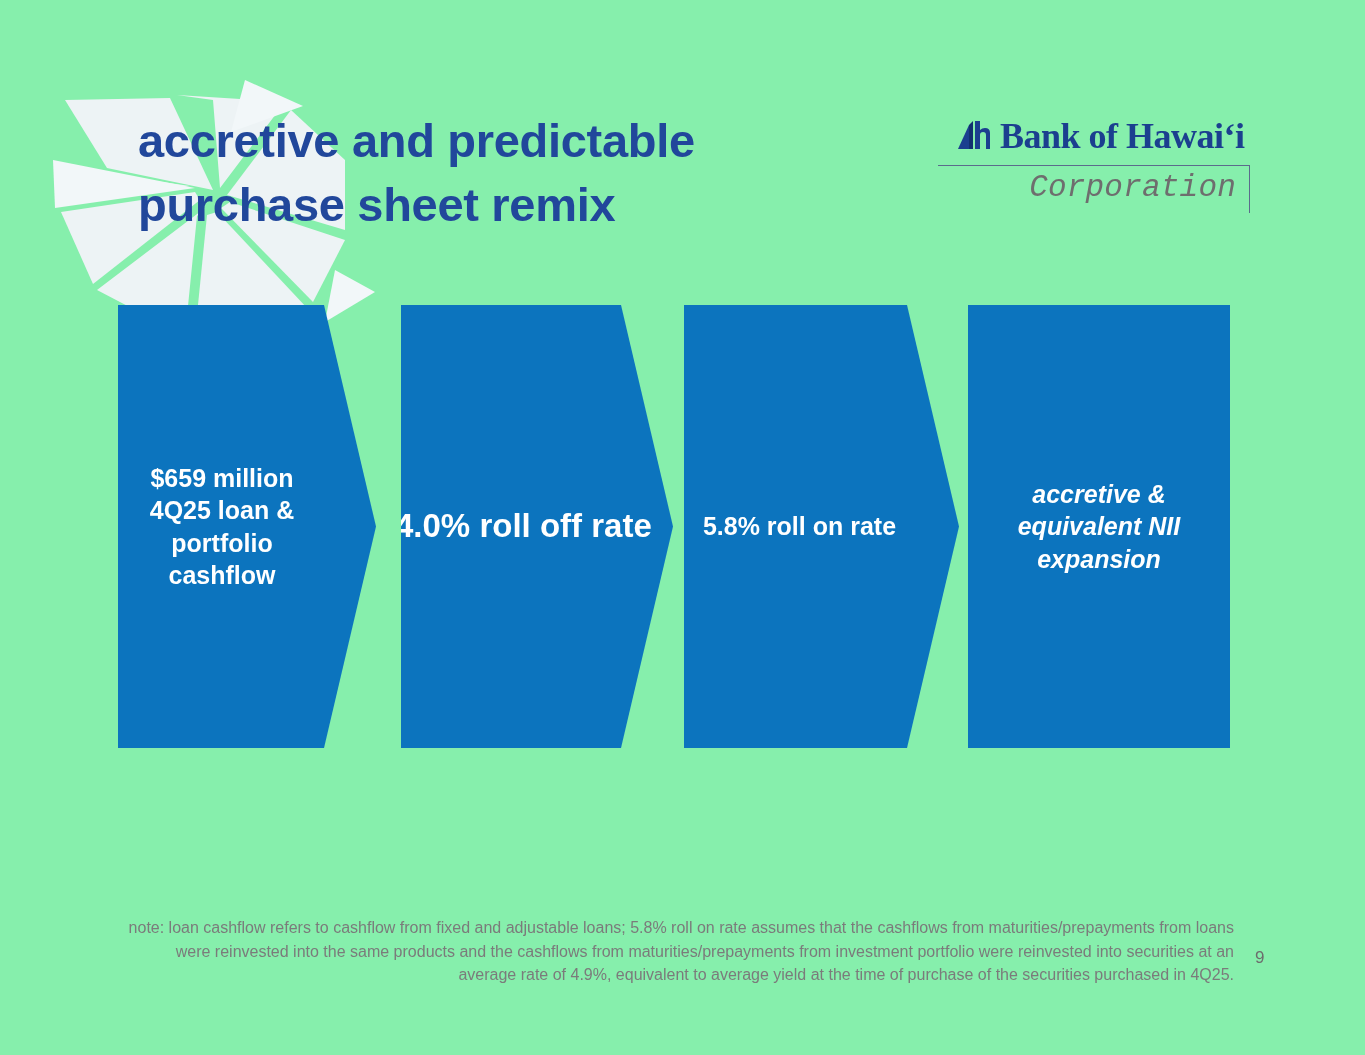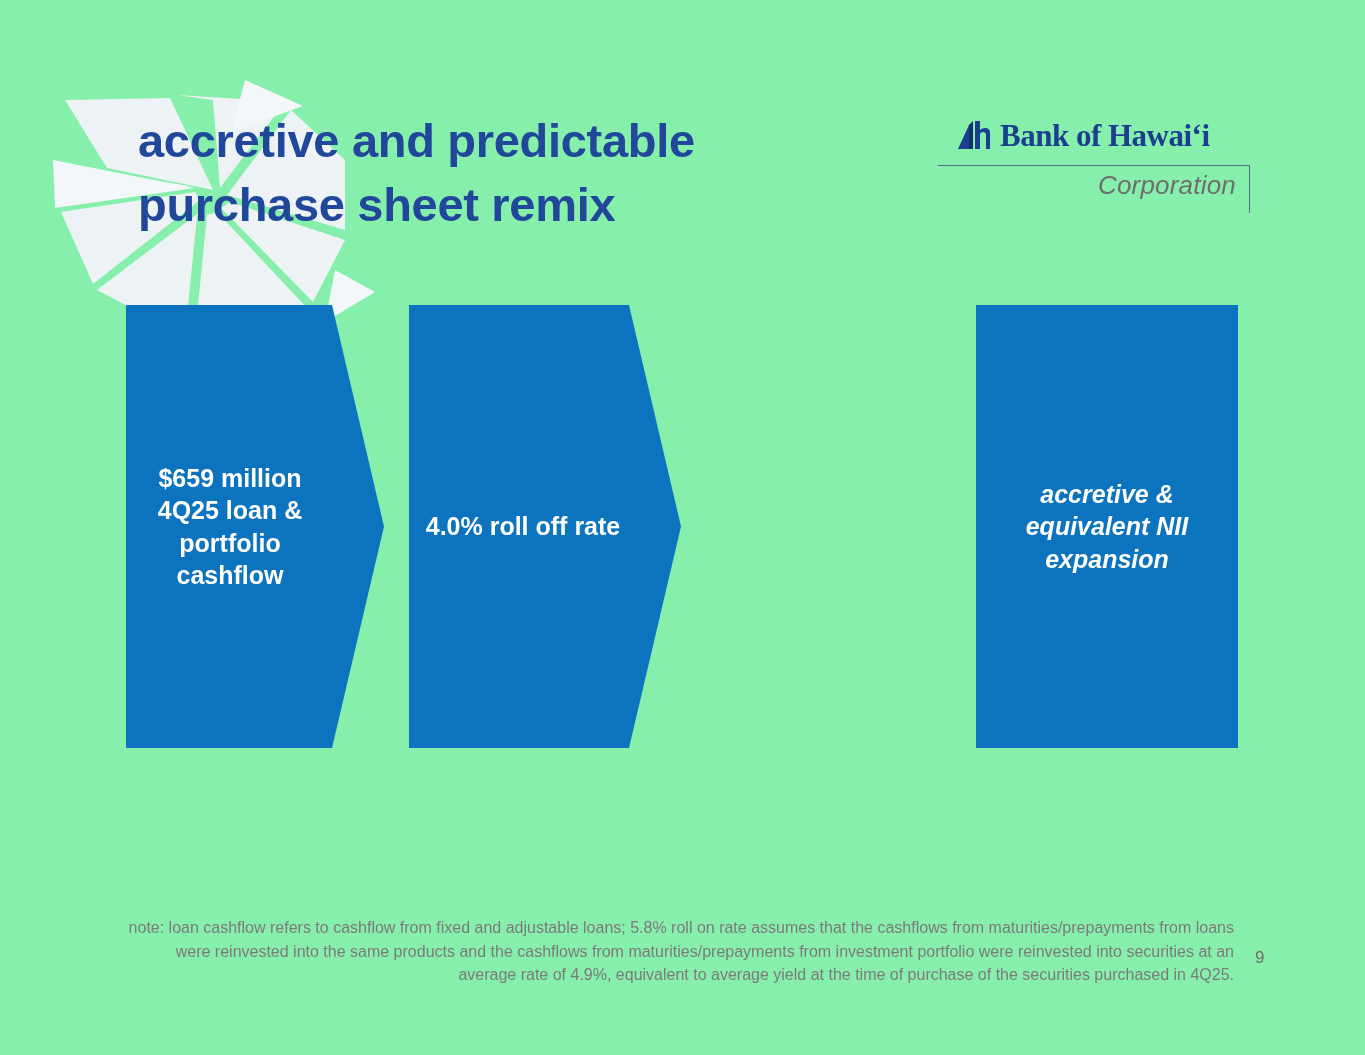--- a/index.html
+++ b/index.html
@@ -55,21 +55,21 @@
   }
   #logo-top {
     display: flex;
     align-items: center;
     height: 48px;
     padding-left: 18px;
   }
   #logo-mark { width: 34px; height: 30px; margin-right: 10px; flex: none; }
   #logo-wordmark {
     color: #1b3f8f;
-    font-size: 31px;
+    font-size: 36px;
     font-weight: bold;
     letter-spacing: -0.5px;
     font-family: "Liberation Serif", serif;
     white-space: nowrap;
   }
   #logo-rule {
     position: absolute;
     left: 0px;
     top: 53px;
     width: 312px;
@@ -82,31 +82,31 @@
     top: 53px;
     width: 1px;
     height: 48px;
     background: #5b6b8c;
   }
   #logo-sub {
     position: absolute;
     right: 14px;
     top: 58px;
     color: #6e6e6e;
-    font-size: 26px;
+    font-size: 31px;
     font-style: italic;
-    font-family: Liberation Sans, sans-serif;
+    font-family: Liberation Mono, monospace;
     white-space: nowrap;
     letter-spacing: 0.2px;
   }
 
   
   #flow {
     position: absolute;
-    left: 126px;
+    left: 118px;
     top: 305px;
     width: 1112px;
     height: 443px;
   }
   .chev {
     position: absolute;
     top: 0;
     height: 443px;
     background: #0c74be;
     display: flex;
@@ -126,21 +126,21 @@
   #chev-0 {
     left: 0px;   width: 258px;
     clip-path: polygon(0 0, 206px 0, 258px 50%, 206px 100%, 0 100%);
   }
   #chev-0 .label { font-size: 25px; width: 200px; margin-right: 50px; }
 
   #chev-1 {
     left: 283px; width: 272px;
     clip-path: polygon(0 0, 220px 0, 272px 50%, 220px 100%, 0 100%);
   }
-  #chev-1 .label { font-size: 25px; width: 240px; margin-right: 44px; white-space: nowrap; }
+  #chev-1 .label { font-size: 33px; width: 240px; margin-right: 44px; white-space: nowrap; }
 
   #chev-2 {
     left: 566px; width: 275px;
     clip-path: polygon(0 0, 223px 0, 275px 50%, 223px 100%, 0 100%);
   }
   #chev-2 .label { font-size: 25px; width: 240px; margin-right: 44px; white-space: nowrap; }
 
   #chev-3 {
     left: 850px; width: 262px;
   }
@@ -217,20 +217,23 @@
         <span>4Q25 loan &amp;</span><br>
         <span>portfolio</span><br>
         <span>cashflow</span>
       </div>
     </div>
 
     <div class="chev" id="chev-1">
       <div class="label">4.0% roll off rate</div>
     </div>
 
+    <div class="chev" id="chev-2">
+      <div class="label">5.8% roll on rate</div>
+    </div>
 
     <div class="chev" id="chev-3">
       <div class="label">
         <span>accretive &amp;</span><br>
         <span>equivalent NII</span><br>
         <span>expansion</span>
       </div>
     </div>
 
   </div>

